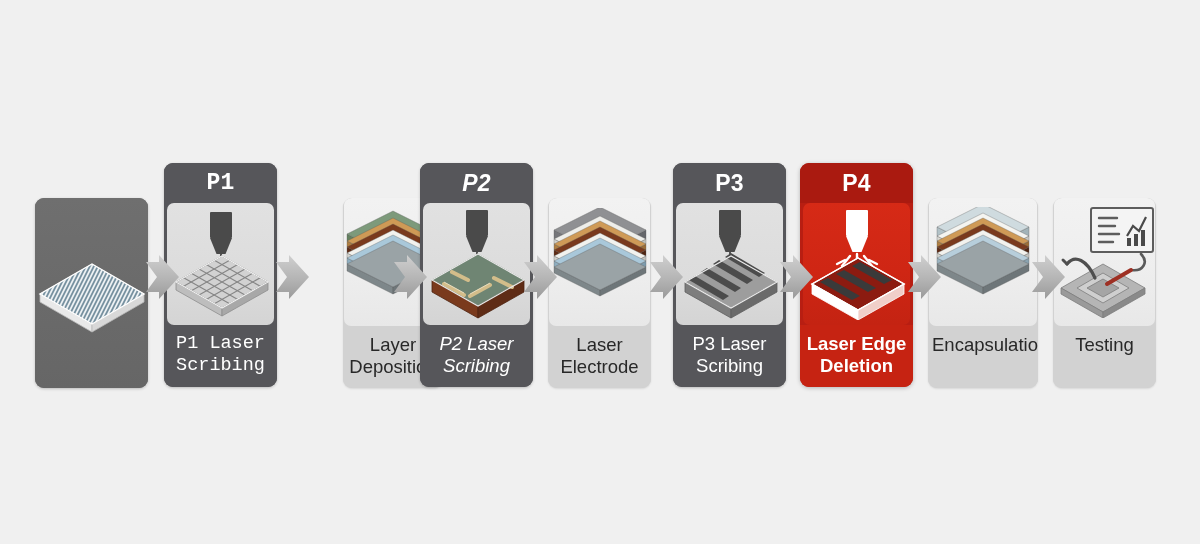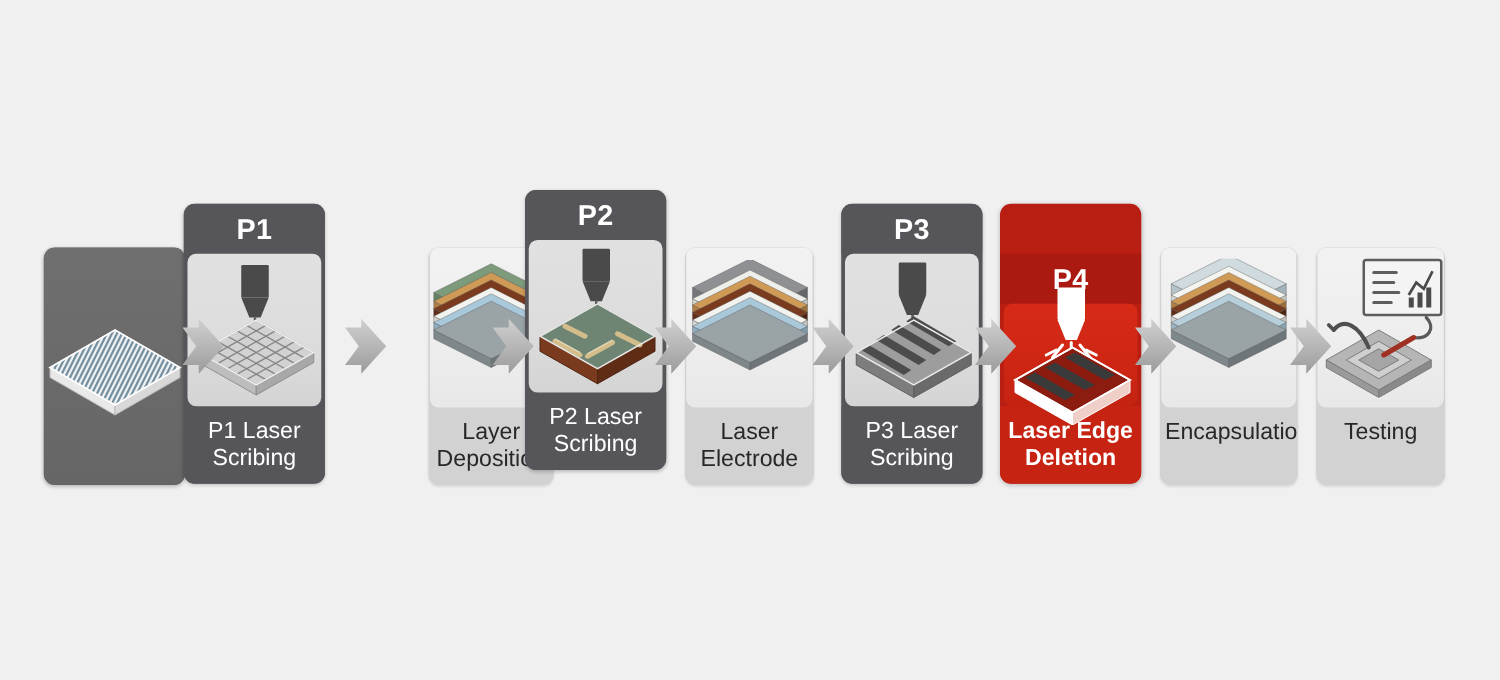--- a/index.html
+++ b/index.html
@@ -106,21 +106,20 @@
     color: #ffffff;
   }
 
   
   .theme-red .card {
     background: #b81e12;
     box-shadow: 0 1px 4px rgba(0,0,0,0.25);
   }
   .theme-red .card-head {
     background: #aa1a10;
-    margin-top: 40px;
   }
   .theme-red .card-icon {
     background: linear-gradient(180deg,#d62a16 0%, #cf2614 55%, #c42312 100%);
     border-radius: 7px;
     margin: 0 3px;
   }
   .theme-red .card-foot {
     background: #c62312;
     color: #ffffff;
     font-weight: bold;
@@ -211,21 +210,21 @@
                   <line x1="164" y1="84" x2="204" y2="4" stroke="#76909f" stroke-width="1.8"></line>
                   <line x1="168" y1="84" x2="208" y2="4" stroke="#76909f" stroke-width="1.8"></line>
                 </g>
       </g>
       <polygon points="60,14 112,44 60,74 8,44" fill="none" stroke="#ffffff" stroke-width="1.4"></polygon>
     </svg>
           </div>
         </div>
       </div>
     </div>
-    <div class="step theme-dark" style="left: 147px; top: 163px; width: 113px; height: 224px;">
+    <div class="step theme-dark" style="left: 164px; top: 163px; width: 113px; height: 224px; font-family: Liberation Mono, monospace;">
       <div class="card" style="height: 224px;">
         <div class="card-head">P1</div>
         <div class="card-icon">
           <div class="icon-art">
             <svg width="118" height="112" viewBox="0 0 118 112">
       <rect x="48" y="4" width="22" height="26" fill="#4a4a4a" rx="1"></rect>
               <polygon points="48,30 70,30 63.5,46 54.5,46" fill="#4a4a4a"></polygon>
               <rect x="58" y="46" width="2" height="20" fill="#555"></rect>
       <polygon points="14,74 60,48 106,74 60,100" fill="#d2d2d2" stroke="#8e8e8e" stroke-width="0.8"></polygon>
       <polygon points="14,74 60,100 60,108 14,82" fill="#bdbdbd" stroke="#8e8e8e" stroke-width="0.8"></polygon>
@@ -277,21 +276,21 @@
               <polygon points="13,54 59,77 59,84 13,61" fill="#7e878a" stroke="rgba(90,90,90,0.55)" stroke-width="0.6"></polygon>
               <polygon points="105,54 59,77 59,84 105,61" fill="#6e7679" stroke="rgba(90,90,90,0.55)" stroke-width="0.6"></polygon>
               <polygon points="59,31 105,54 59,77 13,54" fill="#9aa3a6" stroke="rgba(90,90,90,0.55)" stroke-width="0.6"></polygon>
     </svg>
           </div>
         </div>
         <div class="card-foot">Layer
 Deposition</div>
       </div>
     </div>
-    <div class="step theme-dark" style="left: 420px; top: 152px; width: 113px; height: 268px;">
+    <div class="step theme-dark" style="left: 420px; top: 163px; width: 113px; height: 268px; font-style: italic;">
       <div class="card" style="height: 224px;">
         <div class="card-head">P2</div>
         <div class="card-icon">
           <div class="icon-art">
             <svg width="118" height="112" viewBox="0 0 118 112">
       <rect x="48" y="2" width="22" height="26" fill="#4a4a4a" rx="1"></rect>
               <polygon points="48,28 70,28 63.5,44 54.5,44" fill="#4a4a4a"></polygon>
               <rect x="58" y="44" width="2" height="20" fill="#555"></rect>
       <polygon points="14,72 60,46 106,72 60,98" fill="#6f8573" stroke="#51624f" stroke-width="0.8"></polygon>
       <polygon points="14,72 60,98 60,110 14,84" fill="#7a3a1d" stroke="#4f2512" stroke-width="0.8"></polygon>

